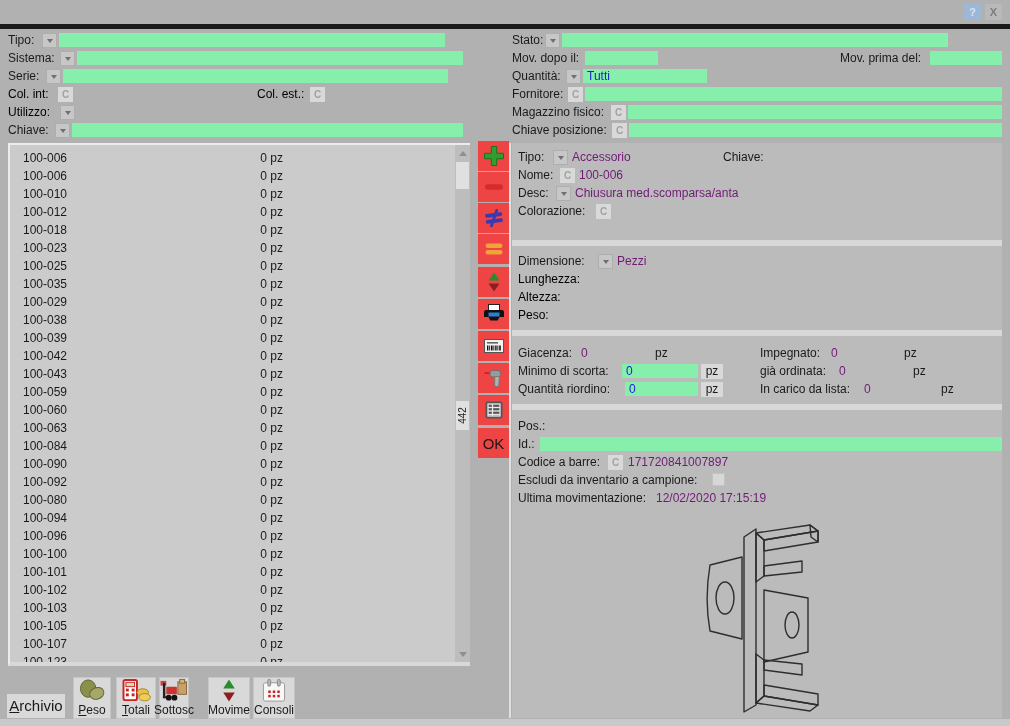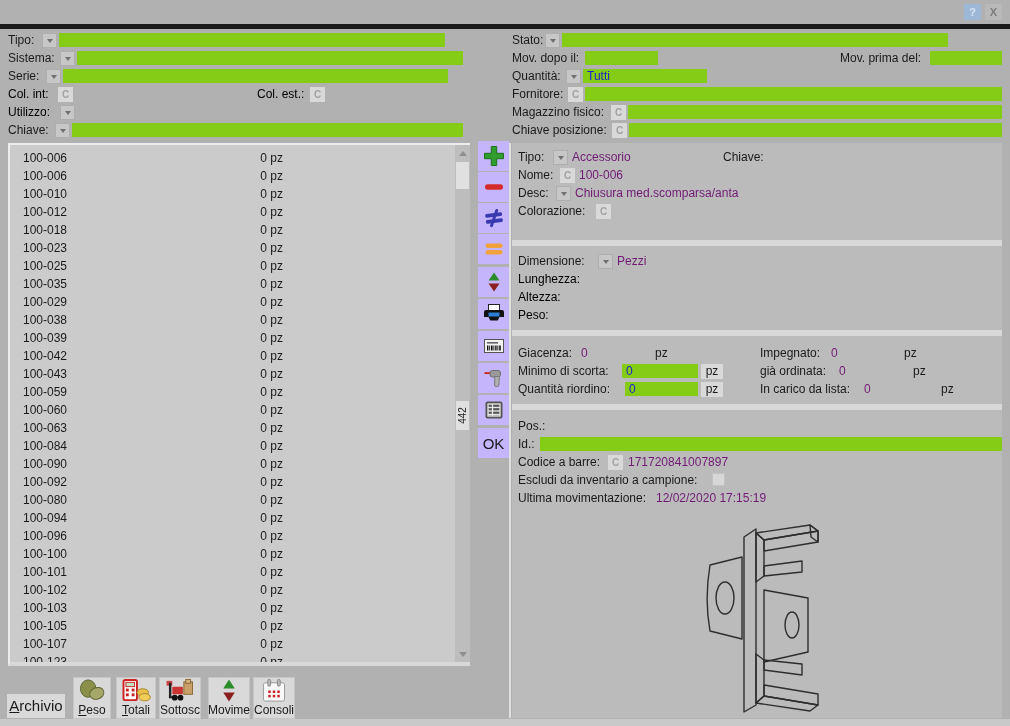--- a/index.html
+++ b/index.html
@@ -5,21 +5,21 @@
 *{box-sizing:border-box;margin:0;padding:0}
 body{background:#777;font-family:"Liberation Sans",sans-serif}
 #app{position:relative;width:1010px;height:726px;background:#b1b1b1;overflow:hidden;font-size:12px;color:#1a1a1a}
 .titlebar{position:absolute;left:0;top:0;width:1010px;height:24px;background:#0b6ccd;color:#fff;font-size:15px;font-weight:bold;line-height:24px;padding-left:8px}
 .wb{position:absolute;top:4px;width:17px;height:16px;text-align:center;line-height:16px;font-size:11px;font-weight:bold;cursor:default}
 .wb.help{left:964px;background:#9db7d6;color:#d9e3ef}
 .wb.close{left:985px;background:#b9b9b9;color:#7d7d7d}
 .blackstrip{position:absolute;left:0;top:24px;width:1010px;height:5px;background:#1a1a1a}
 .lbl{position:absolute;font-weight:normal;white-space:nowrap;line-height:15px}
 .dis{color:#000000}
-.fld{position:absolute;height:14px;background:#84cc16}
+.fld{position:absolute;height:14px;background:#86efac}
 .fld .v{color:#2222cc;padding-left:4px;line-height:15px;display:block;white-space:nowrap}
 .dd{position:absolute;width:15px;height:15px;background:#c7c7c7;border:1px solid #aeaeae;display:flex;align-items:center;justify-content:center}
 .dd::after{content:"";border:3px solid transparent;border-top:4px solid #707070;margin-top:4px}
 .cbtn{position:absolute;width:15px;height:15px;background:#d9d9d9;color:#a2a2a2;font-size:10px;font-weight:bold;text-align:center;line-height:15px}
 .val{position:absolute;white-space:nowrap;line-height:15px}
 .blue{color:#701a75}
 .rpanel{position:absolute;left:512px;top:143px;width:490px;height:575px;background:#bbb}
 .hdiv{position:absolute;left:512px;width:490px;height:6px;background:#d8d8d8}
 .vsep{position:absolute;left:509px;top:143px;width:2px;height:575px;background:#e0e0e0}
 .list{position:absolute;left:8px;top:143px;width:462px;height:523px;background:#cbcbcb;border-top:2px solid #ececec;border-left:2px solid #ececec;border-bottom:4px solid #d8d8d8}
@@ -27,21 +27,21 @@
 .lrow{height:18px;display:flex;align-items:center;padding-left:13px}
 .lrow .code{flex:0 0 125px}
 .lrow .qty{flex:0 0 135px;text-align:right}
 .vscroll{position:absolute;right:0;top:0;width:15px;height:100%;background:#bdbdbd}
 .sarrow{position:absolute;left:0;width:15px;height:12px;display:flex;align-items:center;justify-content:center}
 .sarrow.up{top:2px}.sarrow.up::after{content:"";border:4px solid transparent;border-bottom:5px solid #8f8f8f;margin-top:-4px}
 .sarrow.down{bottom:2px}.sarrow.down::after{content:"";border:4px solid transparent;border-top:5px solid #8f8f8f;margin-bottom:-4px}
 .sthumb{position:absolute;left:1px;top:17px;width:13px;height:27px;background:#e0e0e0}
 .scount{position:absolute;left:1px;top:256px;width:13px;height:29px;background:#e0e0e0;display:flex;align-items:center;justify-content:center}
 .scount span{transform:rotate(-90deg);font-size:10px;color:#222}
-.tbtn{position:absolute;left:478px;width:31px;height:30px;background:#c4b5fd;display:flex;align-items:center;justify-content:center}
+.tbtn{position:absolute;left:478px;width:31px;height:30px;background:#ef4444;display:flex;align-items:center;justify-content:center}
 .tbtn.ok{font-size:15px}
 .chk{position:absolute;width:13px;height:13px;background:#d7d7d7;border:1px solid #c2c2c2}
 .uchip{position:absolute;width:22px;height:15px;background:#d9d9d9;text-align:center;line-height:15px}
 .bbtn{position:absolute;background:#d9d9d9;border:1px solid #c6c6c6;display:flex;flex-direction:column;align-items:center;justify-content:flex-end;padding-bottom:1px}
 .bbtn svg{margin-bottom:0}
 .archivio{position:absolute;left:7px;top:694px;width:58px;height:24px;background:#d9d9d9;font-size:15px;text-align:center;line-height:24px}
 .footstrip{position:absolute;left:0;top:719px;width:1010px;height:7px;background:#c9c9c9}
 .drawing{position:absolute;left:690px;top:507px}
 u{text-decoration:underline}
 </style>
@@ -417,21 +417,21 @@
           <rect x="10.5" y="11" width="3" height="3"></rect>
           <rect x="4.5" y="16" width="3" height="3"></rect>
           <rect x="10.5" y="16" width="3" height="3"></rect>
         </g>
         <ellipse cx="22" cy="15" rx="6" ry="3.8" fill="#e8c04a" stroke="#a8842a"></ellipse>
         <ellipse cx="24" cy="20" rx="6" ry="3.8" fill="#f0cc5a" stroke="#a8842a"></ellipse>
       </svg>
     <span class="blabel"><u>T</u>otali</span>
   </div>
 
-  <div class="bbtn" style="left:159px;top:677px;width:42px;height:42px">
+  <div class="bbtn" style="left:159px;top:677px;width:30px;height:42px">
     <svg width="32" height="26" viewBox="0 0 32 26">
         <rect x="2" y="3" width="6" height="5" fill="#cc4444"></rect>
         <rect x="4.5" y="5" width="2.5" height="16" fill="#222"></rect>
         <path d="M4.5 21 h9 v-2 h-9 z" fill="#222"></path>
         <rect x="8" y="9" width="11" height="8" rx="1" fill="#cc3333"></rect>
         <circle cx="10.5" cy="20.5" r="3" fill="#111"></circle>
         <circle cx="16.5" cy="20.5" r="3" fill="#111"></circle>
         <rect x="20" y="4" width="9" height="13" fill="#c8a06a" stroke="#8a6a3a"></rect>
         <rect x="22" y="1.5" width="5" height="4" fill="#d4b27c" stroke="#8a6a3a"></rect>
       </svg>

